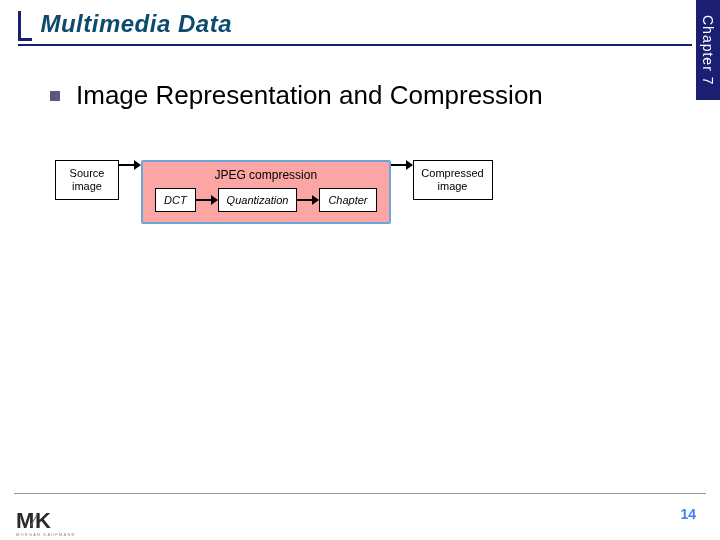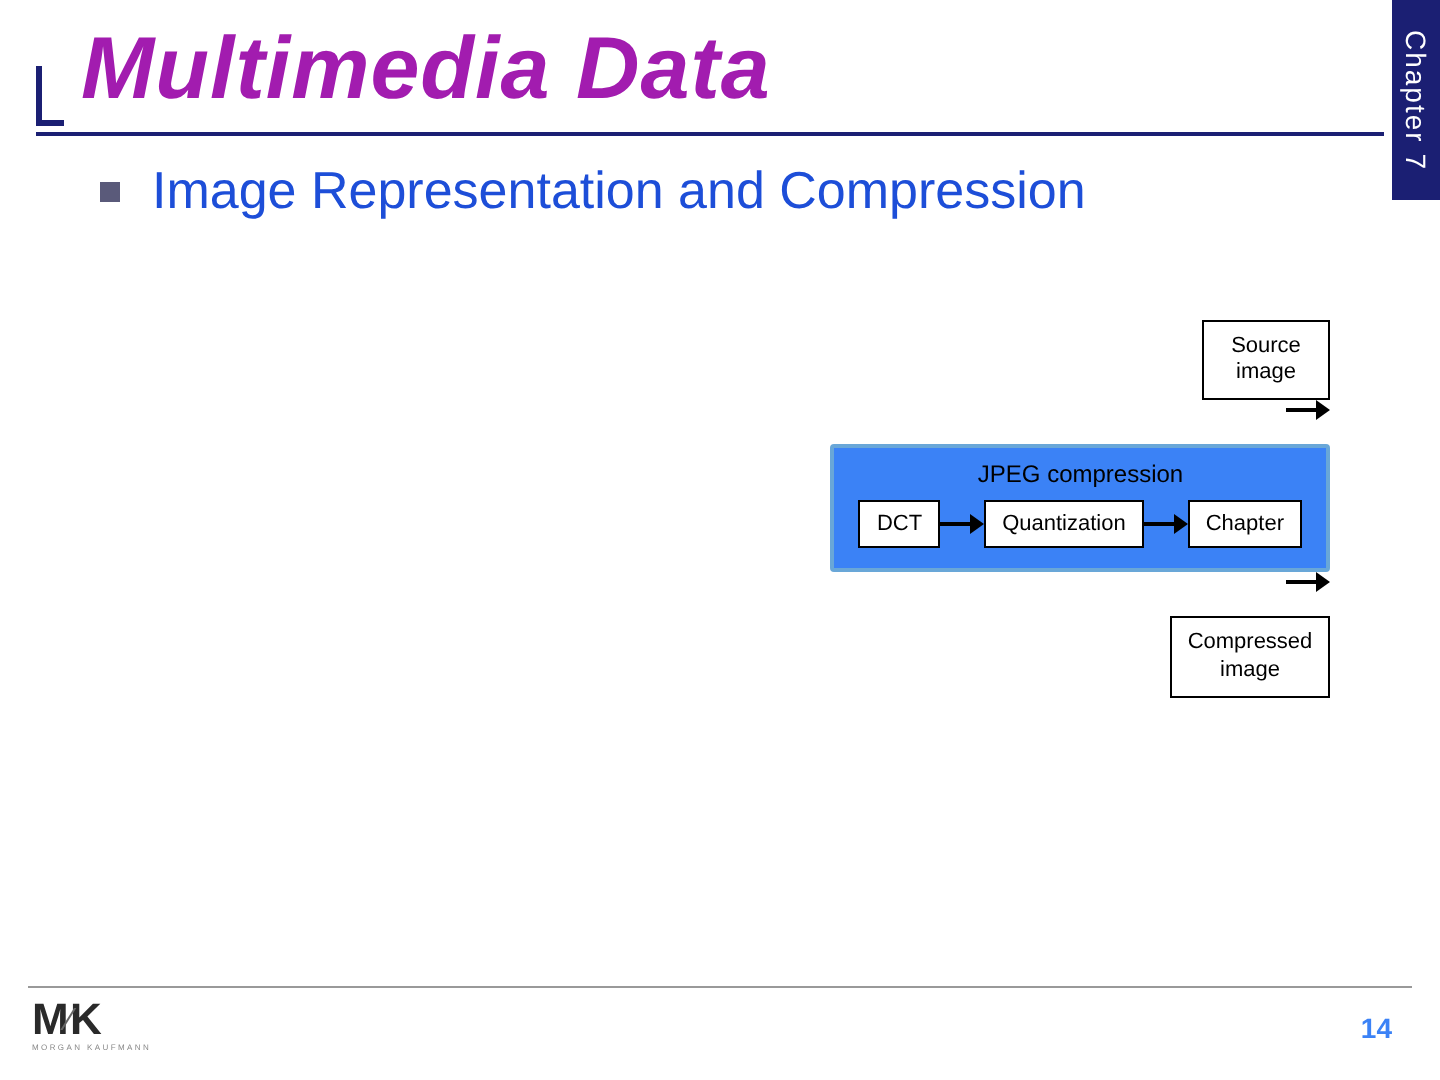--- a/index.html
+++ b/index.html
@@ -2,43 +2,43 @@
 <html><head>
 <meta charset="utf-8">
 <style>
   * { box-sizing: border-box; margin: 0; padding: 0; }
   html, body { width: 720px; height: 540px; font-family: Arial, Helvetica, sans-serif; background: #fff; }
   .slide { position: relative; width: 720px; height: 540px; background: #fff; }
 
   .title-row { position: absolute; top: 10px; left: 18px; right: 28px; }
   .title-underline { border-bottom: 2px solid #1b1f73; padding-bottom: 6px; }
   .title-tick { display: inline-block; width: 14px; height: 30px; border-left: 3px solid #1b1f73; border-bottom: 3px solid #1b1f73; vertical-align: bottom; margin-right: 4px; margin-bottom: -3px;}
-  .title-text { display: inline-block; font-size: 44px; font-weight: bold; color: #a21caf; font-style: italic; letter-spacing: 0.5px; }
+  .title-text { display: inline-block; font-size: 24px; font-weight: bold; color: #0c4a6e; font-style: italic; letter-spacing: 0.5px; }
 
   .chapter-tab { position: absolute; right: 0; top: 0; width: 24px; height: 100px; background: #1b1f73; color: #fff; font-size: 14px; writing-mode: vertical-rl; text-align: center; display: flex; align-items: center; justify-content: center; letter-spacing: 1px; font-family: Arial, sans-serif; }
 
   .bullet-row { position: absolute; top: 80px; left: 50px; display: flex; align-items: center; }
   .bullet { width: 10px; height: 10px; background: #5a5a7a; margin-right: 16px; }
-  .bullet-text { font-size: 26px; color: #1d4ed8; }
+  .bullet-text { font-size: 26px; color: #000000; }
 
-  .diagram { position: absolute; top: 160px; left: 55px; width: 610px; height: 90px; display: flex; align-items: flex-end; flex-direction: column; }
+  .diagram { position: absolute; top: 160px; left: 55px; width: 610px; height: 90px; display: flex; align-items: flex-start; }
   .small-box { border: 1px solid #000; background: #fff; padding: 6px 4px; font-size: 11px; color: #000; text-align: center; line-height: 1.2; width: 64px; }
   .arrow { width: 22px; height: 10px; position: relative; flex: 0 0 22px; }
   .arrow::before { content: ""; position: absolute; top: 4px; left: 0; right: 6px; height: 2px; background: #000; }
   .arrow::after { content: ""; position: absolute; right: 0; top: 0; width: 0; height: 0; border-left: 7px solid #000; border-top: 5px solid transparent; border-bottom: 5px solid transparent; }
 
-  .group-box { border: 2px solid #69a7d8; background: #3b82f6; border-radius: 2px; padding: 6px 12px 10px 12px; }
+  .group-box { border: 2px solid #69a7d8; background: #fca5a5; border-radius: 2px; padding: 6px 12px 10px 12px; }
   .group-label { text-align: center; font-size: 12px; color: #000; margin-bottom: 6px; }
-  .group-inner { display: flex; align-items: center; }
+  .group-inner { display: flex; align-items: center; font-style: italic; }
   .inner-box { border: 1px solid #000; background: #fff; padding: 5px 8px; font-size: 11px; color: #000; text-align: center; }
 
   .caption { position: absolute; top: 272px; left: 170px; font-size: 17px; color: #000; }
 
   .footer-line { position: absolute; bottom: 46px; left: 14px; right: 14px; height: 1px; background: #999; }
-  .logo { position: absolute; bottom: 14px; left: 16px; width: 52px; }
+  .logo { position: absolute; bottom: 3px; left: 16px; width: 52px; }
   .logo-mk { font-size: 22px; font-weight: bold; color: #2a2a2a; letter-spacing: -1px; line-height: 0.9; }
   .logo-mk .slash { font-weight: normal; font-size: 16px; color: #666; position: relative; top: -2px;}
   .logo-sub { font-size: 4px; letter-spacing: 1.2px; color: #888; white-space: nowrap; margin-top: 1px;}
   .pagenum { position: absolute; bottom: 18px; right: 24px; font-size: 14px; font-weight: bold; color: #3b82f6; }
 </style>
 </head>
 <body>
 
 <div class="slide">
 

